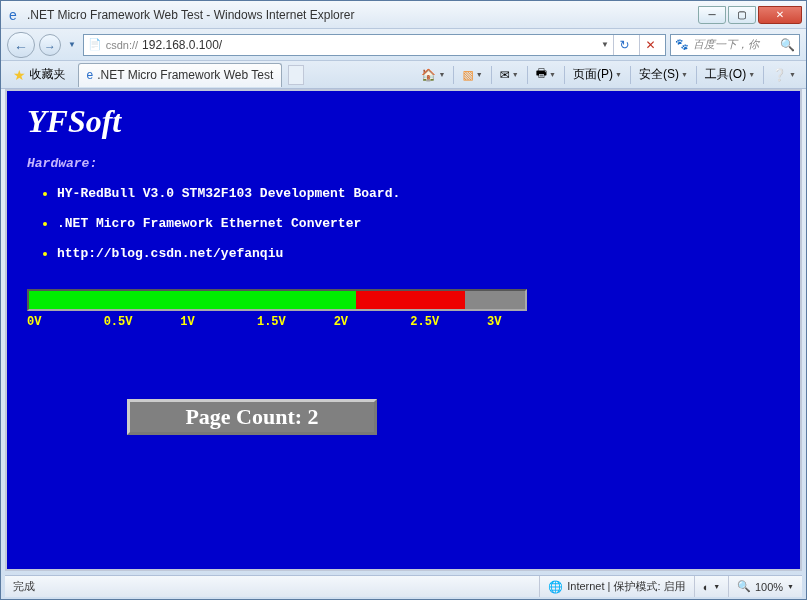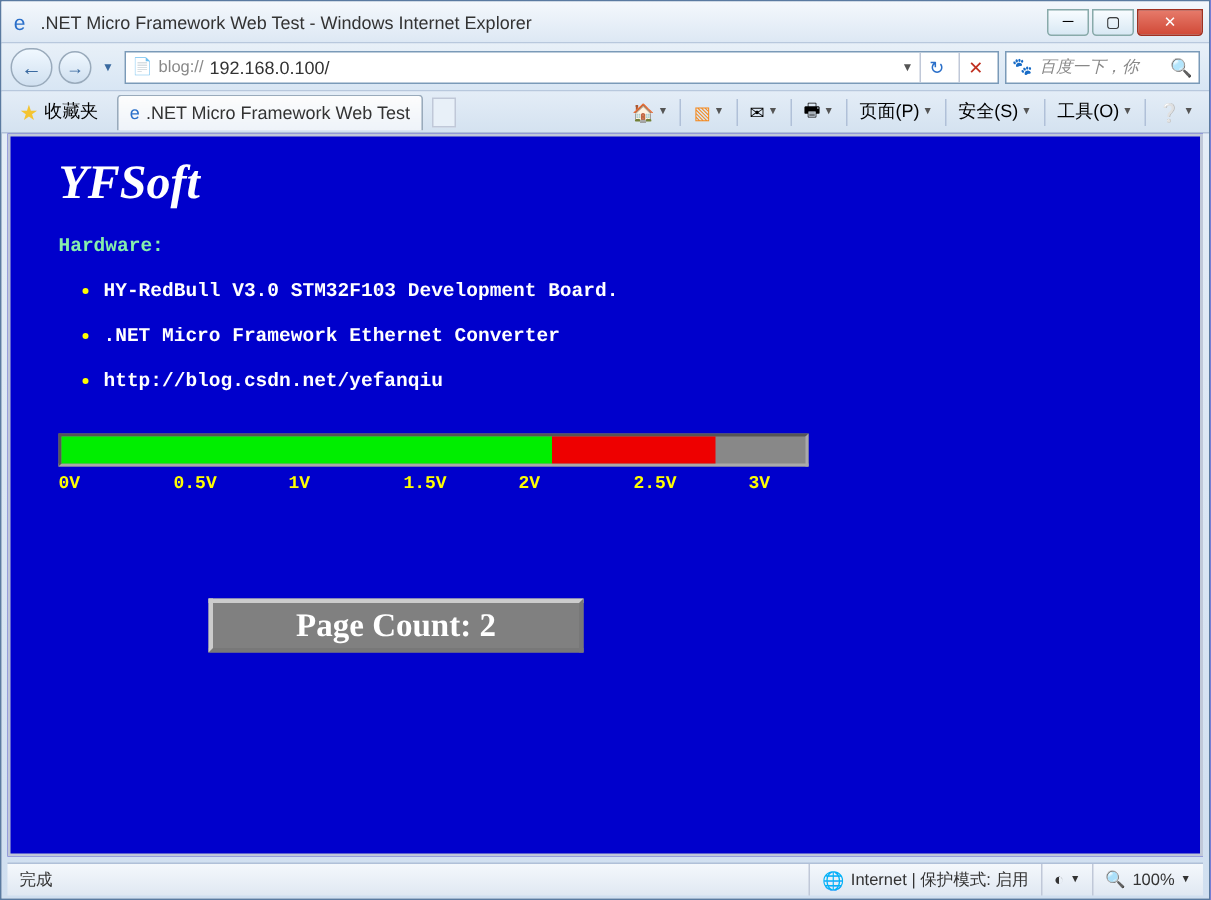--- a/index.html
+++ b/index.html
@@ -37,24 +37,24 @@
 .tab .favicon { font-size: 12px; color: #2a6fc9; }
 .tab .tabtitle { font-size: 12px; color: #333; }
 .newtab { width: 16px; height: 20px; border: 1px solid #c0c8d8; background: #e8f0f8; cursor: pointer; }
 .spacer { flex: 1; }
 .toolbar-r { display: flex; align-items: center; gap: 2px; }
 .tbitem { display: flex; align-items: center; gap: 2px; padding: 2px 4px; cursor: pointer; font-size: 12px; }
 .tbitem .drop { font-size: 7px; color: #555; }
 .tbsep { width: 1px; height: 18px; background: #b0c0d8; margin: 0 2px; }
 
 
-.content { flex: 1; border: 2px solid #c0c8d8; margin: 0 4px 4px 4px; background: #0000cc; color: #ffff00; font-family: "Courier New", monospace; font-weight: bold; padding: 12px 32px; overflow: auto; }
+.content { flex: 1; border: 2px solid #c0c8d8; margin: 0 4px 4px 4px; background: #0000cc; color: #ffff00; font-family: "Courier New", monospace; font-weight: bold; padding: 12px 20px; overflow: auto; }
 .content h1 { font-family: "Times New Roman", serif; font-style: italic; font-size: 32px; color: #fff; margin-bottom: 16px; }
 .content .line { margin: 6px 0; font-size: 13px; }
-.content .hw-label { color: #86efac; margin-top: 14px; margin-bottom: 6px; }
+.content .hw-label { color: #c4b5fd; margin-top: 14px; margin-bottom: 6px; font-style: italic; }
 .content ul { margin-left: 30px; }
 .content ul li { list-style: disc; color: #fff; font-size: 13px; margin: 15px 0; }
 .content ul li::marker { color: #ffff00; }
 .ad-line { margin-top: 14px; font-size: 13px; }
 
 
 .progress-wrap { margin-top: 28px; }
 .progress { width: 500px; height: 22px; background: #888; border: 2px inset #aaa; display: flex; }
 .progress .fill-g { background: #00ee00; height: 100%; }
 .progress .fill-r { background: #ee0000; height: 100%; }
@@ -85,21 +85,21 @@
       <div class="winbtn close">✕</div>
     </div>
   </div>
 
   <div class="navrow">
     <div class="navarrow">←</div>
     <div class="navarrow small">→</div>
     <div class="navarrow drop">▼</div>
     <div class="urlbox">
       <span style="font-size:11px;color:#888">📄</span>
-      <span class="proto">blog://</span>
+      <span class="proto">csdn://</span>
         <span class="urltext">192.168.0.100/</span>
       <span class="dropicon">▼</span>
       <span class="iconbtn" style="color:#2a6fc9">↻</span>
       <span class="iconbtn" style="color:#c03020">✕</span>
     </div>
     <div class="searchbox">
       <span class="icon">🐾</span>
       <span class="text">百度一下，你</span>
       <span class="mag">🔍</span>
     </div>

